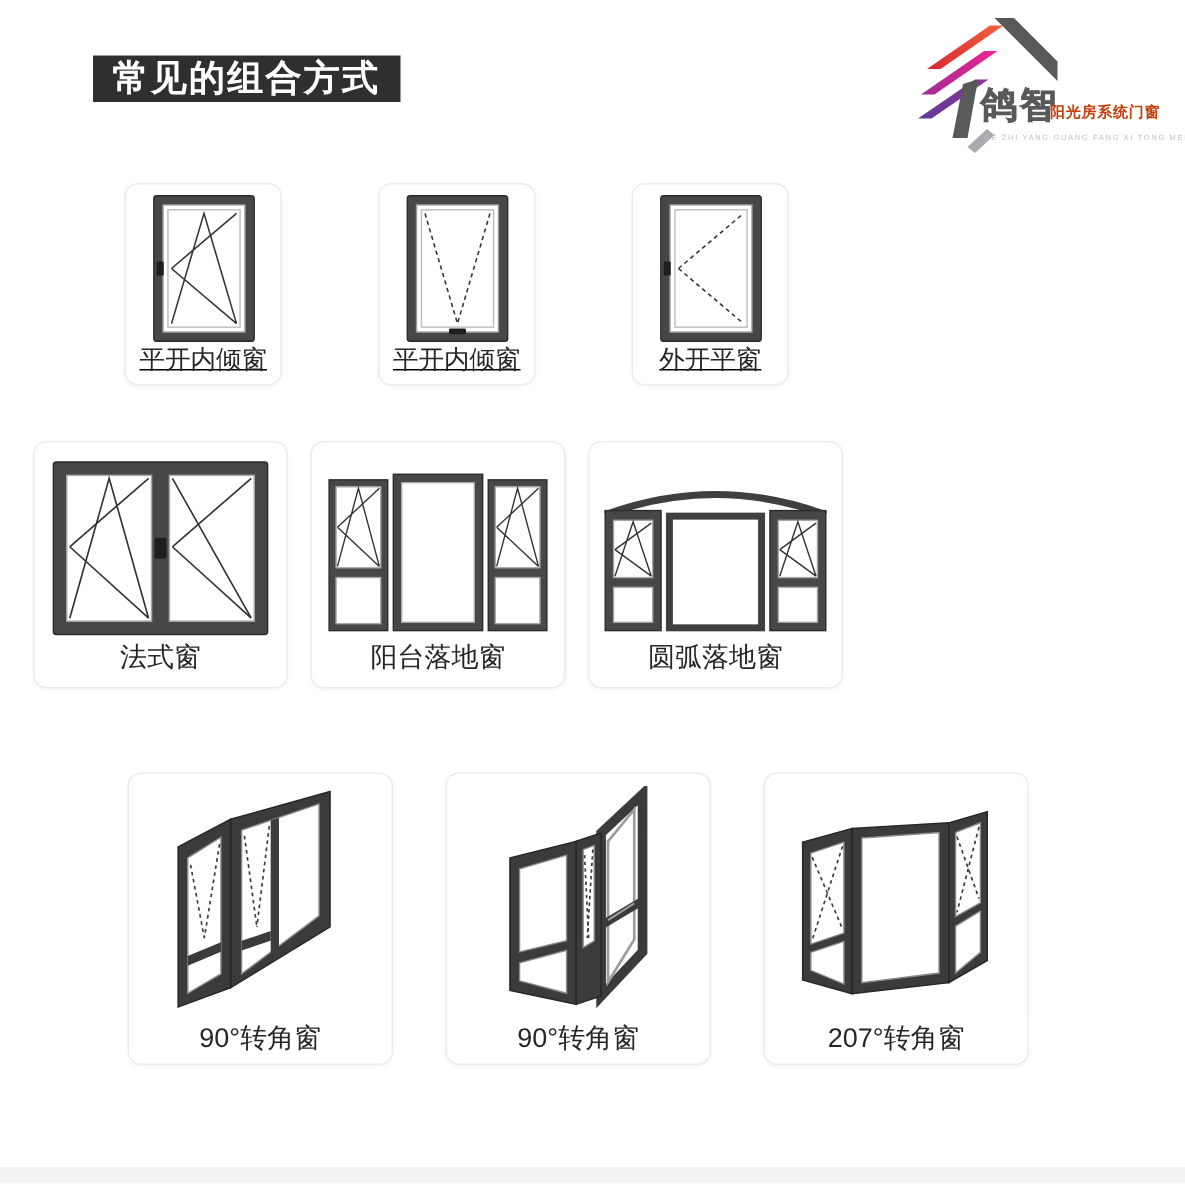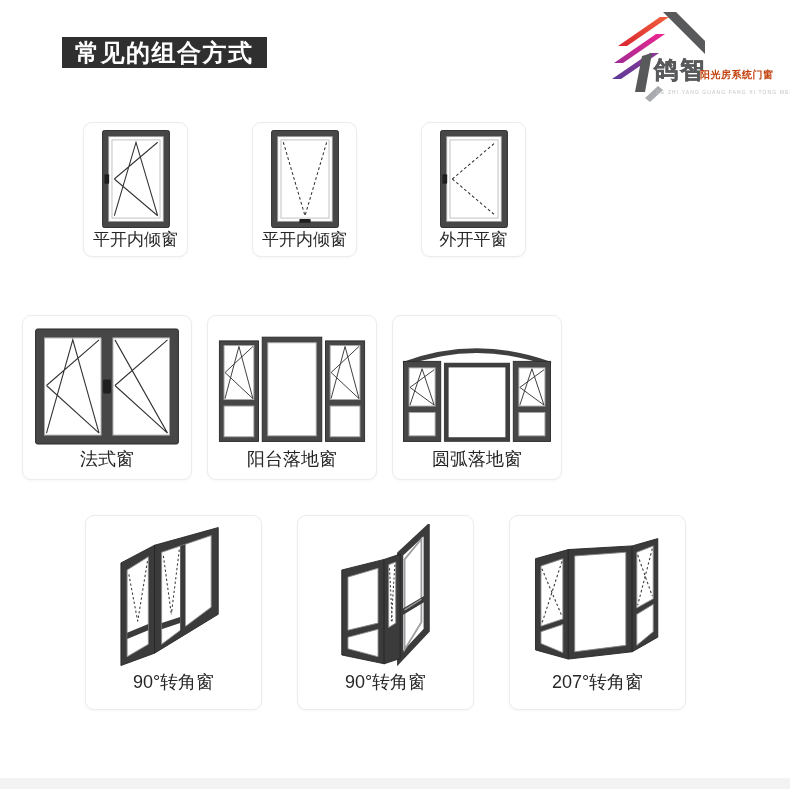--- a/index.html
+++ b/index.html
@@ -28,34 +28,34 @@
     position:absolute; left:90px; top:62px;
     font-size:10px; font-weight:bold; color:#c2410c; letter-spacing:0.5px;
     white-space:nowrap;
   }
   .logo-tagline {
     position:absolute; left:46px; top:83px;
     font-size:5px; color:#c2c2c2; letter-spacing:1.1px; white-space:nowrap;
   }
   
   .row { position:absolute; display:flex; }
-  .row-1 { left:83px;  top:122px; gap:64px; }
-  .row-2 { left:22px;  top:315px; gap:15px; }
+  .row-1 { left:83px;  top:122px; gap:64px;text-decoration:underline; }
+  .row-2 { left:22px;  top:294px; gap:15px; }
   .row-3 { left:85px;  top:515px; gap:35px; }
   .card {
     background:#ffffff;
     border:1px solid #ececec;
     border-radius:9px;
     box-shadow:0 1px 3px rgba(0,0,0,0.04);
     display:flex; flex-direction:column;
     align-items:center; justify-content:space-between;
   }
   .row-1 .card { width:105px; height:135px; padding:7px 0 5px; }
   .row-2 .card { width:170px; height:165px; padding:10px 0 8px; }
-  .row-3 .card { width:177px; height:195px; padding:8px 0 15px; }
+  .row-3 .card { width:177px; height:195px; padding:8px 0 5px; }
   .card-label {
     color:#262626; text-align:center; white-space:nowrap;
     font-size:17px;
   }
   .row-2 .card-label, .row-3 .card-label { font-size:18px; }
   .diagram { display:block; }
   .footer-bar {
     position:absolute; left:0; right:0; bottom:0; height:11px;
     background:#f3f3f3;
   }

